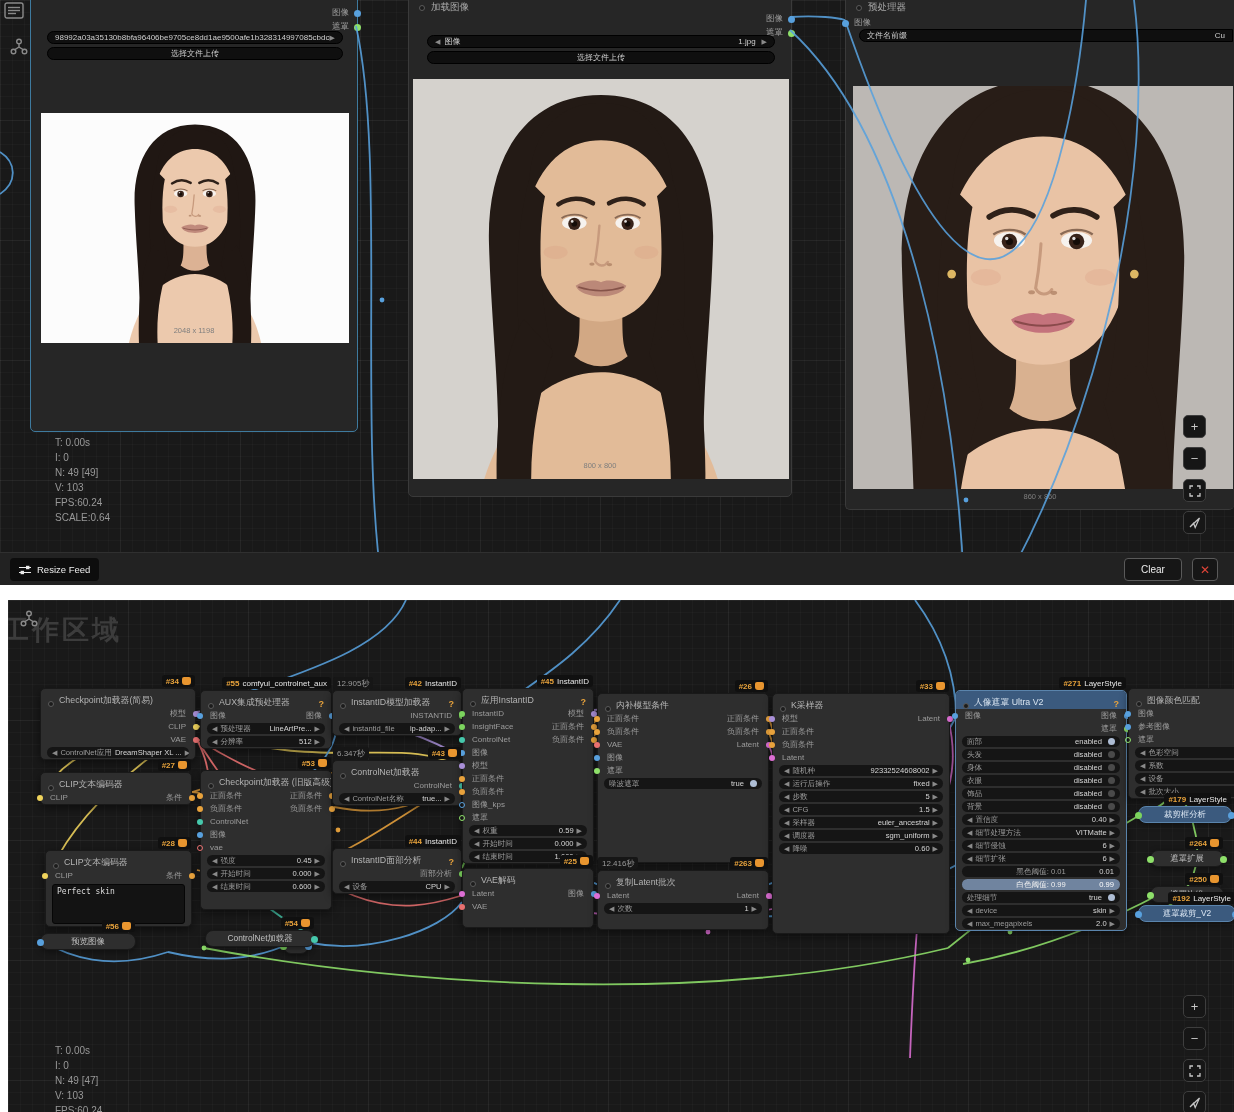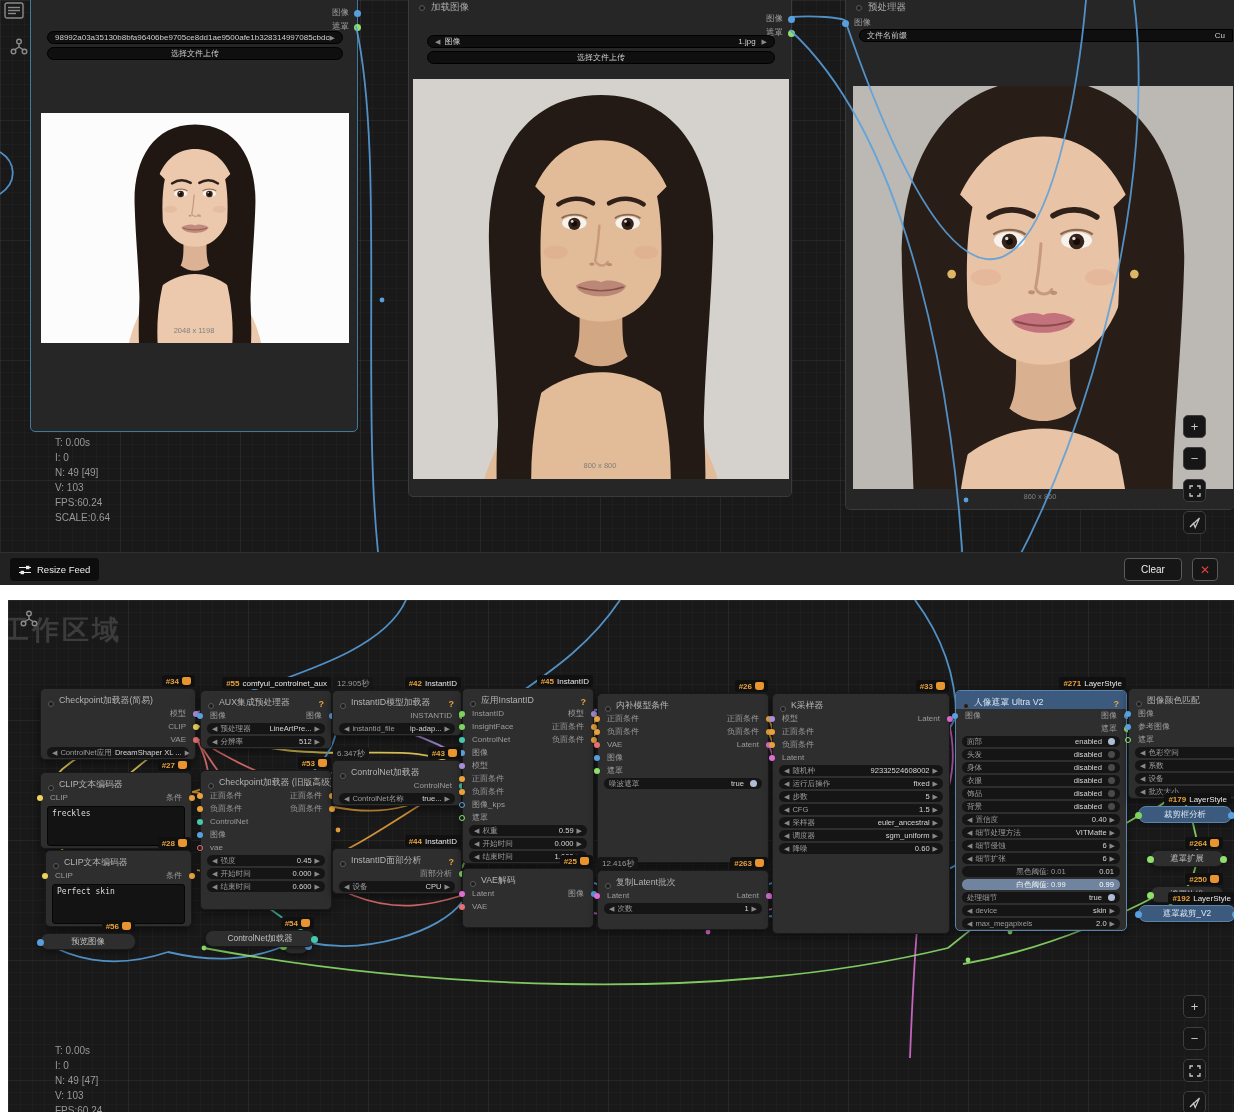--- a/index.html
+++ b/index.html
@@ -407,21 +407,20 @@
         <div class="nhead">
           <span class="hdot"></span>
           <span>CLIP文本编码器</span>
         </div>
         <div class="iorow">
           <span class="sdot in-dot" style="background: rgb(239, 211, 92);"></span>
           <span class="slot-in">CLIP</span>
           <span class="slot-out">条件</span>
           <span class="sdot out-dot" style="background: rgb(232, 162, 60);"></span>
         </div>
-        <div class="ntext">freckles</div>
         <span class="badge">
           <span class="bid">#27</span>
           <span class="bcat"></span>
         </span>
       </div>
       <div class="gnode" style="left: 37px; top: 250px; width: 147px;">
         <div class="nhead">
           <span class="hdot"></span>
           <span>CLIP文本编码器</span>
         </div>

